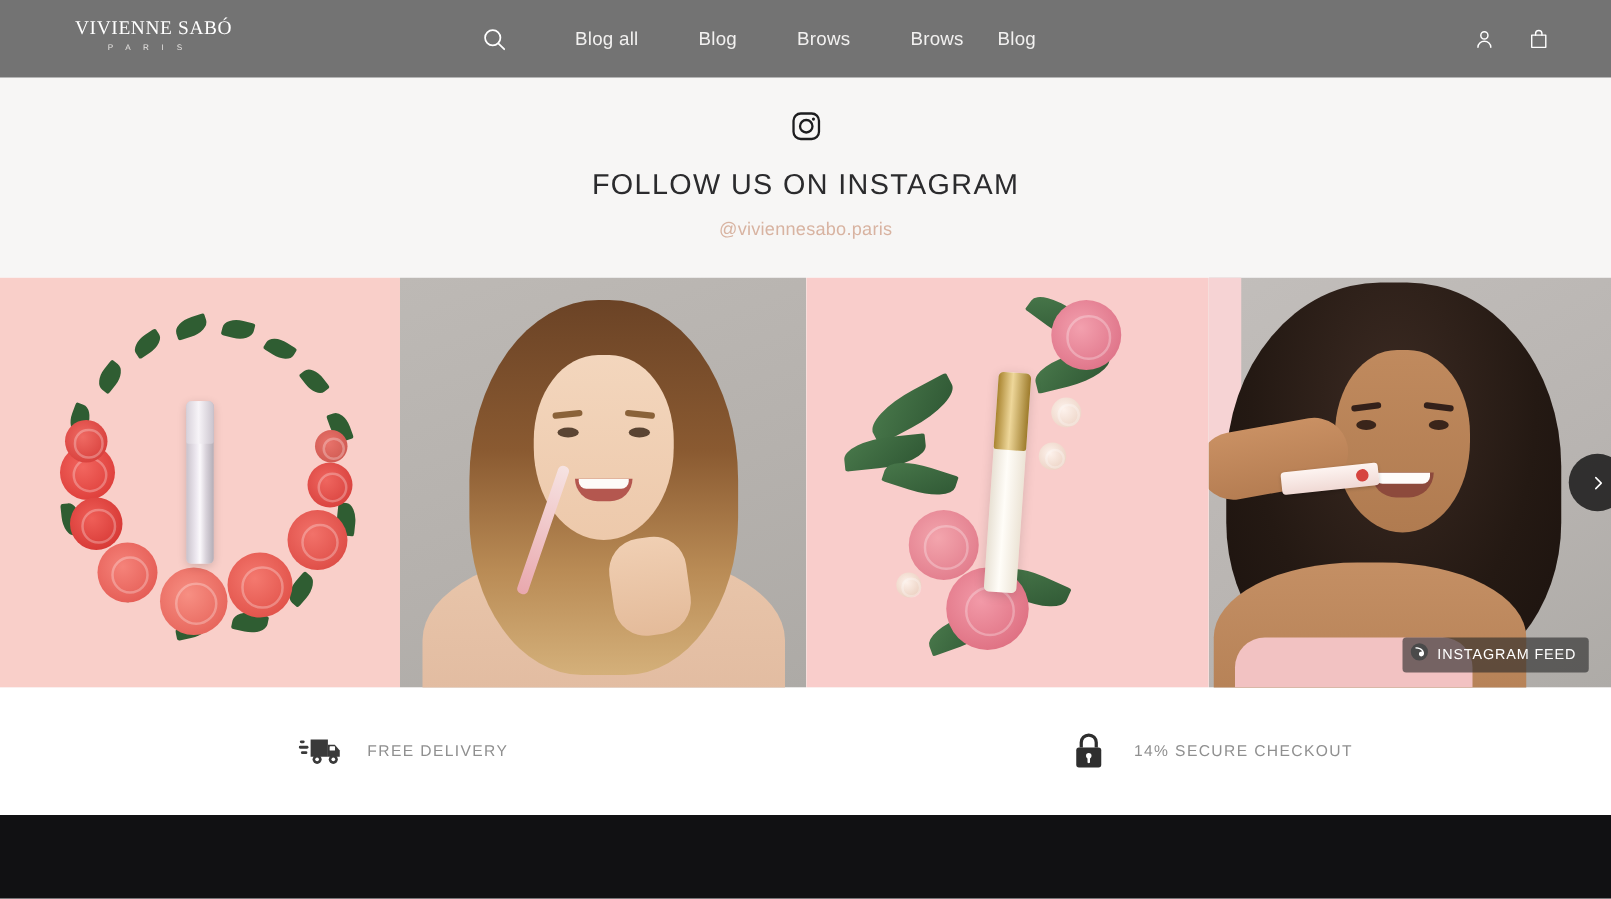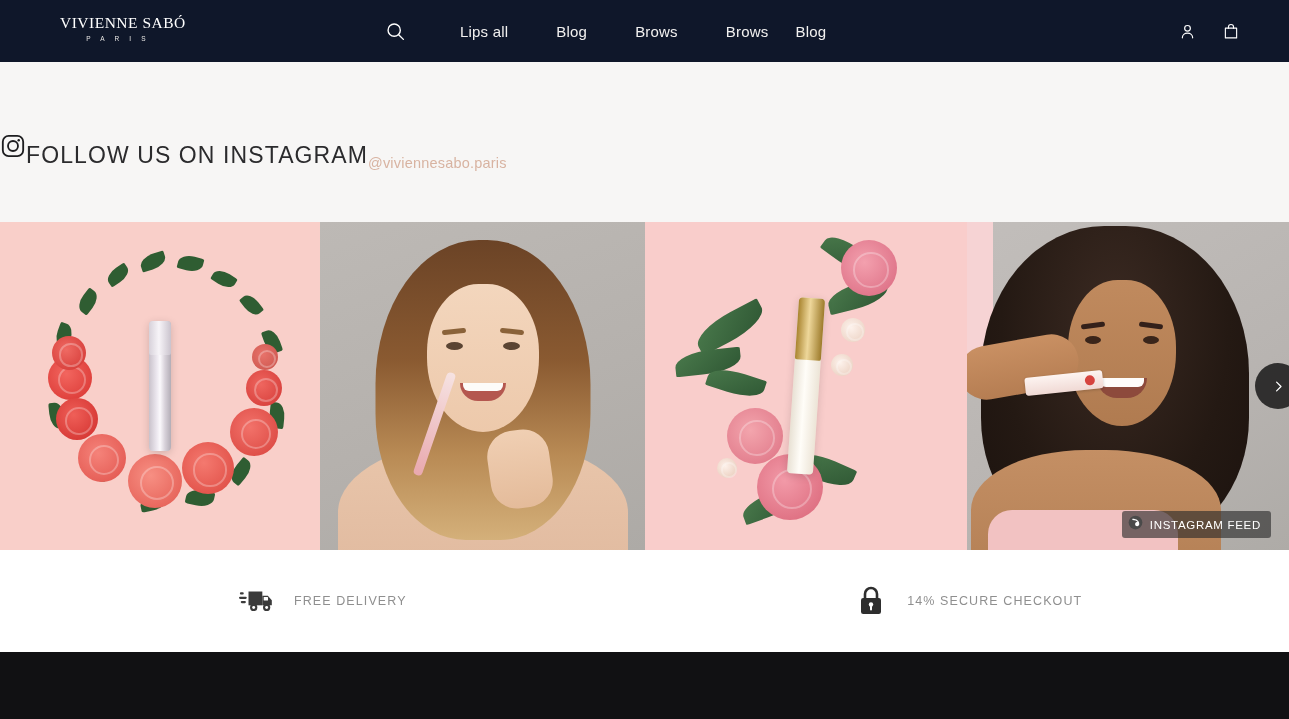--- a/index.html
+++ b/index.html
@@ -8,21 +8,21 @@
     overflow: hidden;
     background: #ffffff;
     font-family: "Liberation Sans", sans-serif;
     -webkit-font-smoothing: antialiased;
   }
 
   
   .header {
     position: relative;
     width: 1289px; height: 62px;
-    background: #0f172a;
+    background: #737373;
     display: flex; align-items: center; padding-left: 24px;
   }
   .logo {
     position: absolute; left: 60px; top: 14px;
     width: 112px; text-align: center;
     color: #ffffff; user-select: none;
   }
   .logo-main {
     font-size: 15.5px; letter-spacing: 0.5px;
     font-weight: 400; line-height: 18px;
@@ -52,21 +52,21 @@
   .header-icons {
     position: absolute; right: 46px; top: 0; height: 62px;
     display: flex; align-items: center; gap: 20px;
   }
   .icon-btn { cursor: pointer; display: flex; align-items: center; justify-content: center; width: 24px; height: 24px; }
 
   
   .ig-intro {
     width: 1289px; height: 160px;
     background: #f7f6f5;
-    display: flex; flex-direction: row;
+    display: flex; flex-direction: column;
     align-items: center; justify-content: flex-start;
     padding-top: 26px;
   }
   .ig-glyph { margin-bottom: 14px; }
   .ig-title {
     font-size: 23px; letter-spacing: 1.1px;
     color: #2b2b2d; font-weight: 400;
     line-height: 28px;
   }
   .ig-handle {
@@ -267,21 +267,21 @@
     <div class="logo-sub">P A R I S</div>
   </div>
 
   <div class="nav">
     <div class="nav-search">
       <svg width="21" height="21" viewBox="0 0 24 24" fill="none" stroke="#ffffff" stroke-width="1.6">
         <circle cx="10.5" cy="10.5" r="7"></circle>
           <line x1="15.6" y1="15.6" x2="21" y2="21" stroke-linecap="round"></line>
       </svg>
     </div>
-    <a class="nav-link" style="margin-left:48px">Lips all</a>
+    <a class="nav-link" style="margin-left:48px">Blog all</a>
     <a class="nav-link" style="margin-left:48px">Blog</a>
     <a class="nav-link" style="margin-left:48px">Brows</a>
     <a class="nav-link" style="margin-left:48px">Brows</a>
     <a class="nav-link" style="margin-left:27px">Blog</a>
   </div>
 
   <div class="header-icons">
     <div class="icon-btn">
       <svg width="19" height="19" viewBox="0 0 24 24" fill="none" stroke="#ffffff" stroke-width="1.5">
         <circle cx="12" cy="8" r="3.6"></circle>

